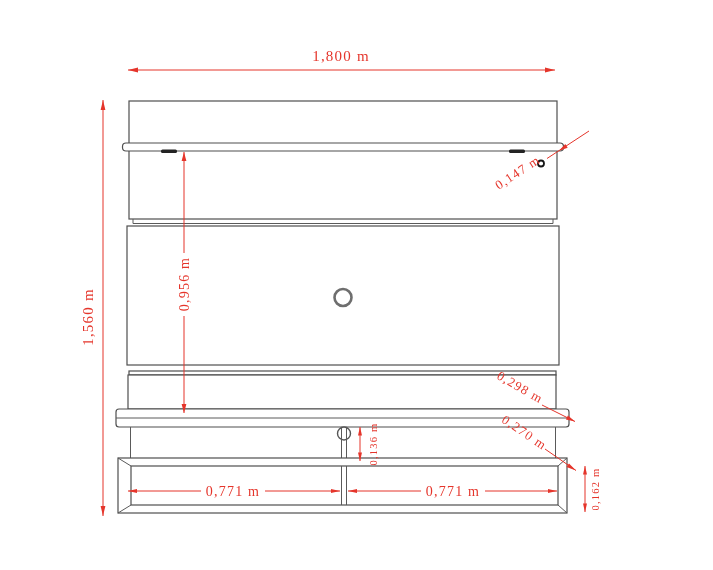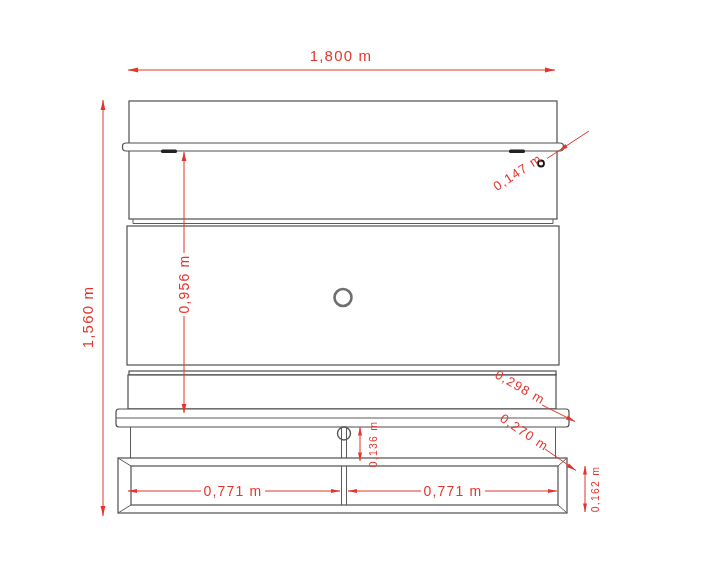--- a/index.html
+++ b/index.html
@@ -1,17 +1,17 @@
 <!DOCTYPE html>
 <html><head>
 <meta charset="utf-8">
 <style>
   html,body{margin:0;padding:0;background:#ffffff;}
   .canvas{position:relative;width:713px;height:570px;background:#ffffff;overflow:hidden;
-          font-family:Liberation Sans, sans-serif;border-radius:20px;}
+          font-family:Liberation Serif, serif;border-radius:20px;}
   svg{display:block;}
   .dim-text{fill:#e5352b;letter-spacing:1.2px;}
   .dim-line{stroke:#e5352b;stroke-width:1;fill:none;}
   .dim-arrow{fill:#e5352b;stroke:none;}
   .outline{stroke:#4f4f4f;stroke-width:1.2;fill:#ffffff;}
   .outline-thin{stroke:#5a5a5a;stroke-width:1;fill:none;}
 </style>
 </head>
 <body>
 

